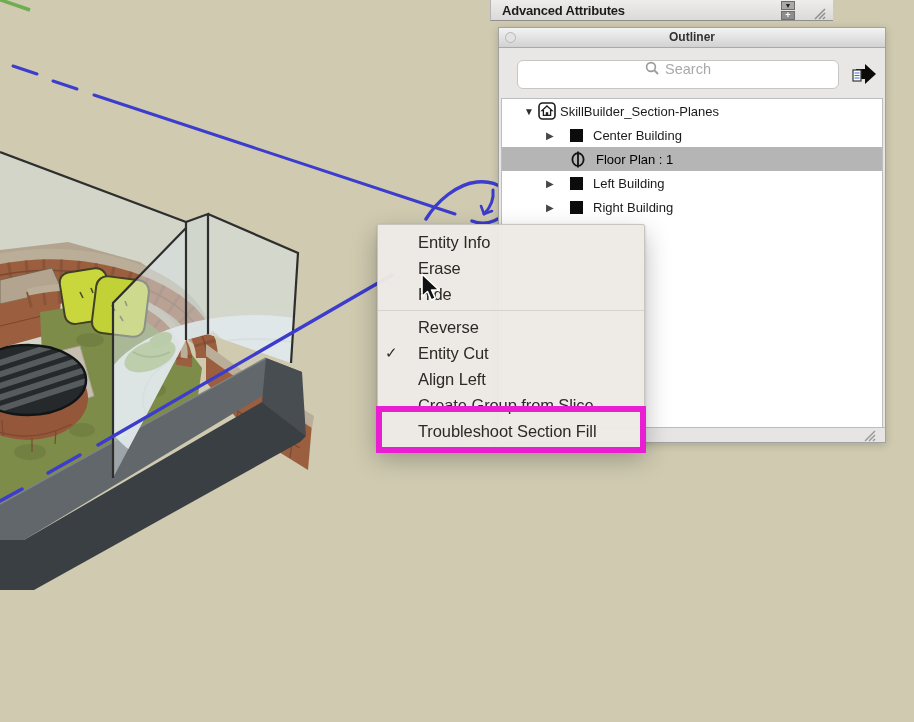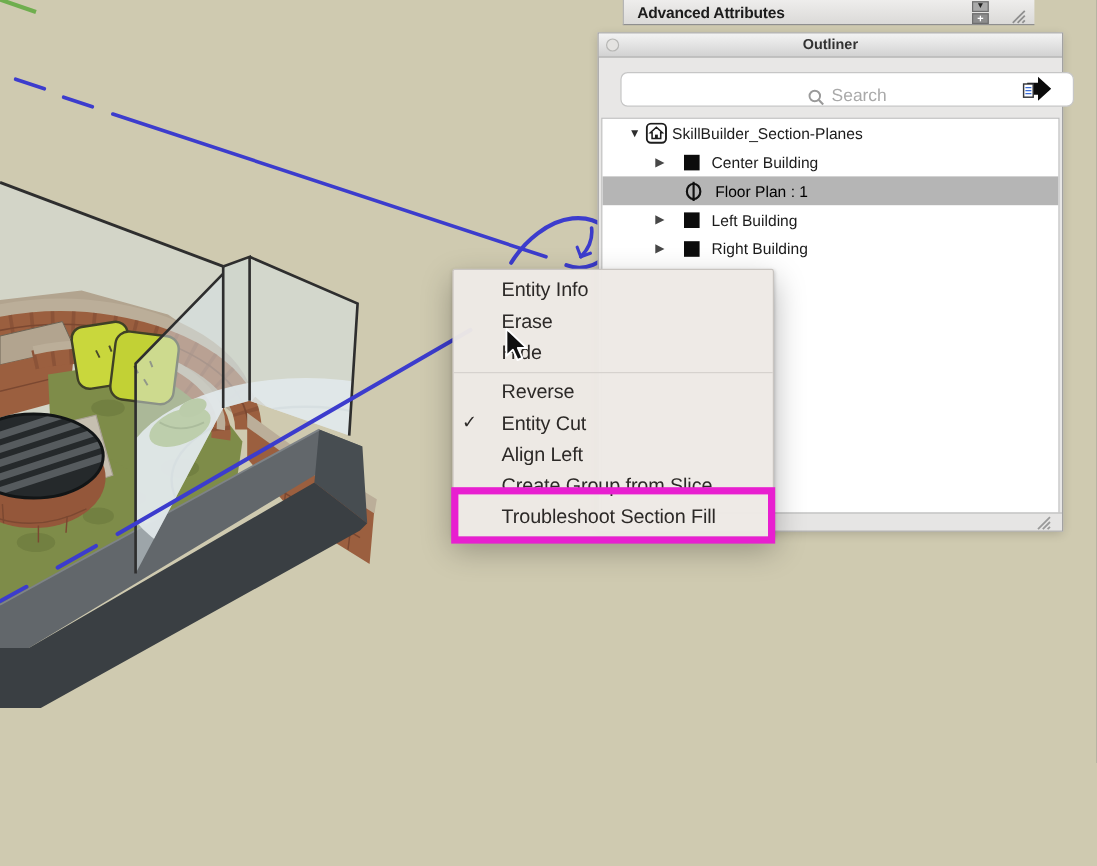--- a/index.html
+++ b/index.html
@@ -6,21 +6,21 @@
   #root{
     position:relative; width:914px; height:722px; overflow:hidden;
     background:#cfcab0;
     font-family:"Liberation Sans", sans-serif;
     -webkit-font-smoothing:antialiased;
   }
   
   #scene{position:absolute;left:0;top:0;z-index:0;}
   
   .aa-bar{
-    position:absolute; left:519px; top:0; width:343px; height:21px; z-index:10;
+    position:absolute; left:490px; top:0; width:343px; height:21px; z-index:10;
     background:linear-gradient(#eeedec,#dbdad8);
     border-bottom:1px solid #8f8f8f; border-left:1px solid #b5b5b5;
     box-sizing:border-box;
   }
   .aa-title{position:absolute;left:11px;top:3px;font-size:13px;font-weight:700;color:#1c1c1c;letter-spacing:-0.2px;}
   .aa-expander{position:absolute;right:36px;top:0px;width:16px;height:21px;}
   .aa-cell{width:14px;height:9px;box-sizing:border-box;border:1px solid #6e6e6e;background:#a9a9a9;color:#222;
     font-size:7px;line-height:7px;text-align:center;margin-top:1px;}
   .aa-cell.plus{background:#8d8d8d;color:#fff;font-size:9px;line-height:7px;font-weight:700;}
   .grip{position:absolute;right:7px;top:8px;}
@@ -29,23 +29,23 @@
     background:#e8e7e6; border:1px solid #a2a2a2; box-sizing:border-box;
     box-shadow:0 2px 8px rgba(0,0,0,0.18);
   }
   .ol-header{
     position:absolute; left:0; top:0; right:0; height:19px;
     background:linear-gradient(#f3f3f3,#d2d2d2); border-bottom:1px solid #a9a9a9;
     text-align:center; font-size:12px; font-weight:700; color:#323232; line-height:19px;
   }
   .ol-collapse{position:absolute;left:6px;top:4px;width:9px;height:9px;border:1px solid #b6b6b4;border-radius:50%;background:#e4e3e1;}
   .ol-search{
-    position:absolute; left:18px; top:32px; width:378px; height:29px; box-sizing:border-box;
+    position:absolute; left:18px; top:32px; width:322px; height:29px; box-sizing:border-box;
     background:#fff; border:1px solid #c6c6c6; border-radius:6px;
-    display:flex; align-items:flex-end; justify-content:center; gap:6px;
+    display:flex; align-items:flex-start; justify-content:center; gap:6px;
   }
   .ol-search-text{font-size:14.5px;color:#a9a9a9;}
   .ol-details{position:absolute;left:350px;top:35px;width:30px;height:24px;background:transparent;border:none;padding:0;cursor:default;}
   .ol-list{
     position:absolute; left:2px; top:70px; width:382px; height:331px; box-sizing:border-box;
     background:#fff; border:1px solid #bdbdbd; overflow:hidden;
   }
   .ol-row{height:24px; display:flex; align-items:center; font-size:13px; color:#1b1b1b; white-space:nowrap;}
   .ol-row.root{padding-left:22px;}
   .ol-row.child{padding-left:44px;}

